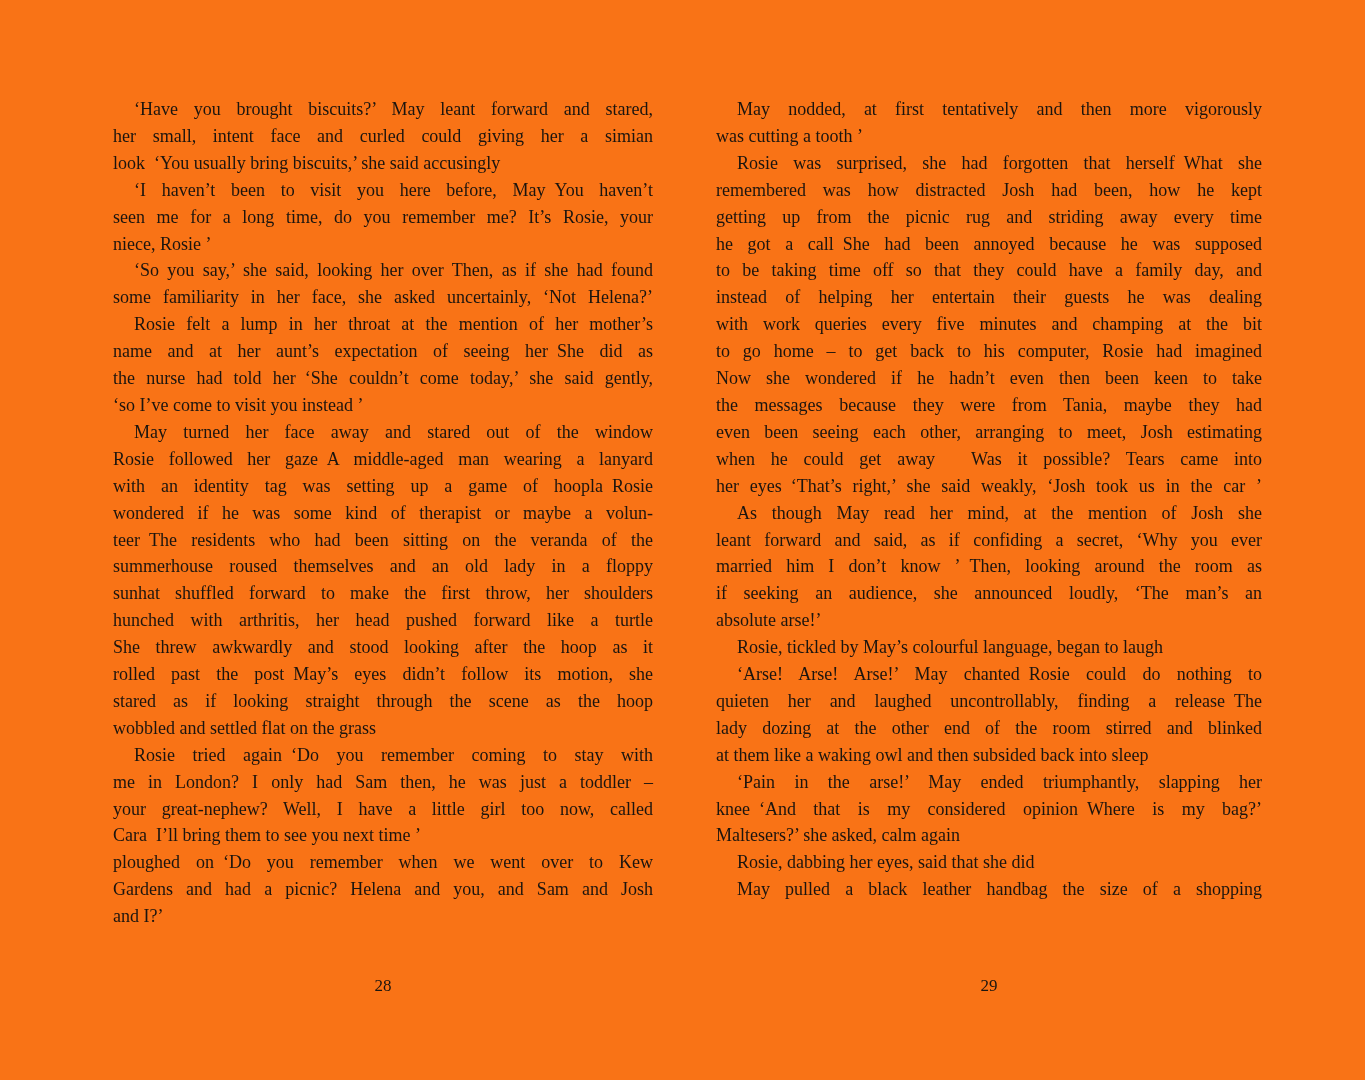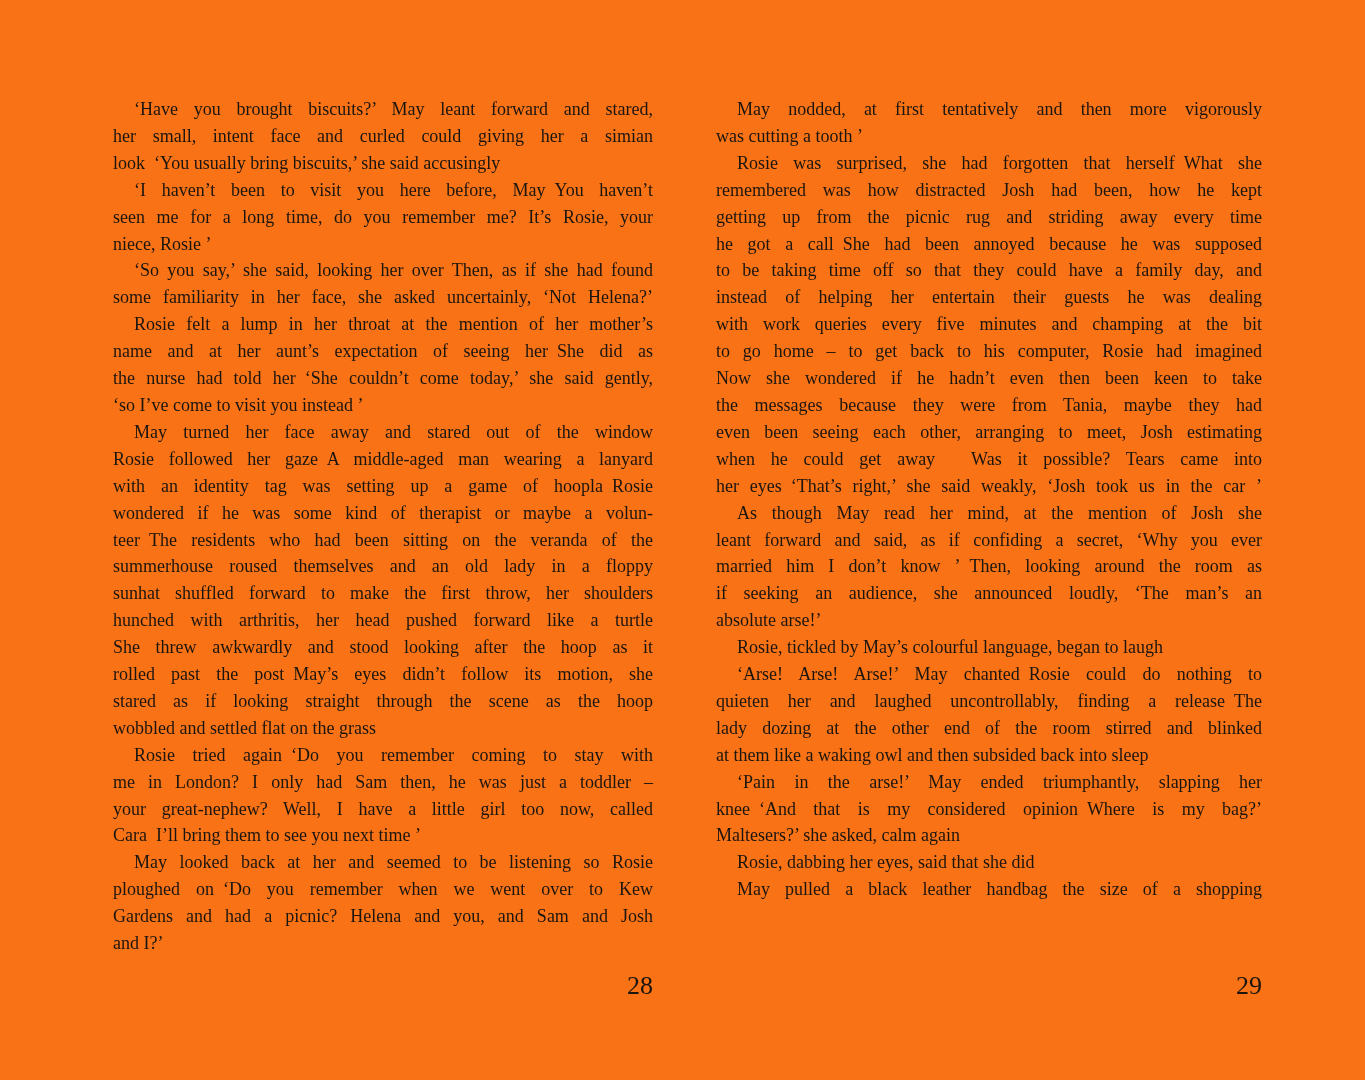--- a/index.html
+++ b/index.html
@@ -29,23 +29,23 @@
   .line {
     text-align: justify;
     text-align-last: justify;
   }
   .line.end { text-align-last: left; }
   .line.indent { text-indent: 21px; }
 
   .page-number {
     position: absolute;
     top: 973px;
-    font-size: 26px;
+    font-size: 17px;
     line-height: 26px;
-    text-align: right;
+    text-align: center;
     color: #1b150f;
   }
   .num-left  { left: 113px; width: 540px; }
   .num-right { left: 716px; width: 546px; }
 </style>
 </head>
 <body>
 
 <div class="spread">
 
@@ -72,21 +72,20 @@
         <div class="line">sunhat shuffled forward to make the first throw, her shoulders</div>
         <div class="line">hunched with arthritis, her head pushed forward like a turtle</div>
         <div class="line">She threw awkwardly and stood looking after the hoop as it</div>
         <div class="line">rolled past the post May’s eyes didn’t follow its motion, she</div>
         <div class="line">stared as if looking straight through the scene as the hoop</div>
         <div class="line end">wobbled and settled flat on the grass</div>
         <div class="line indent">Rosie tried again ‘Do you remember coming to stay with</div>
         <div class="line">me in London? I only had Sam then, he was just a toddler –</div>
         <div class="line">your great-nephew? Well, I have a little girl too now, called</div>
         <div class="line end">Cara I’ll bring them to see you next time ’</div>
-        <div class="line indent">May looked back at her and seemed to be listening so Rosie</div>
         <div class="line">ploughed on ‘Do you remember when we went over to Kew</div>
         <div class="line">Gardens and had a picnic? Helena and you, and Sam and Josh</div>
         <div class="line end">and I?’</div>
       </div>
     <div class="page-number num-left">28</div>
   </section>
 
   <section>
     <div class="column col-right">
         <div class="line indent">May nodded, at first tentatively and then more vigorously</div>

